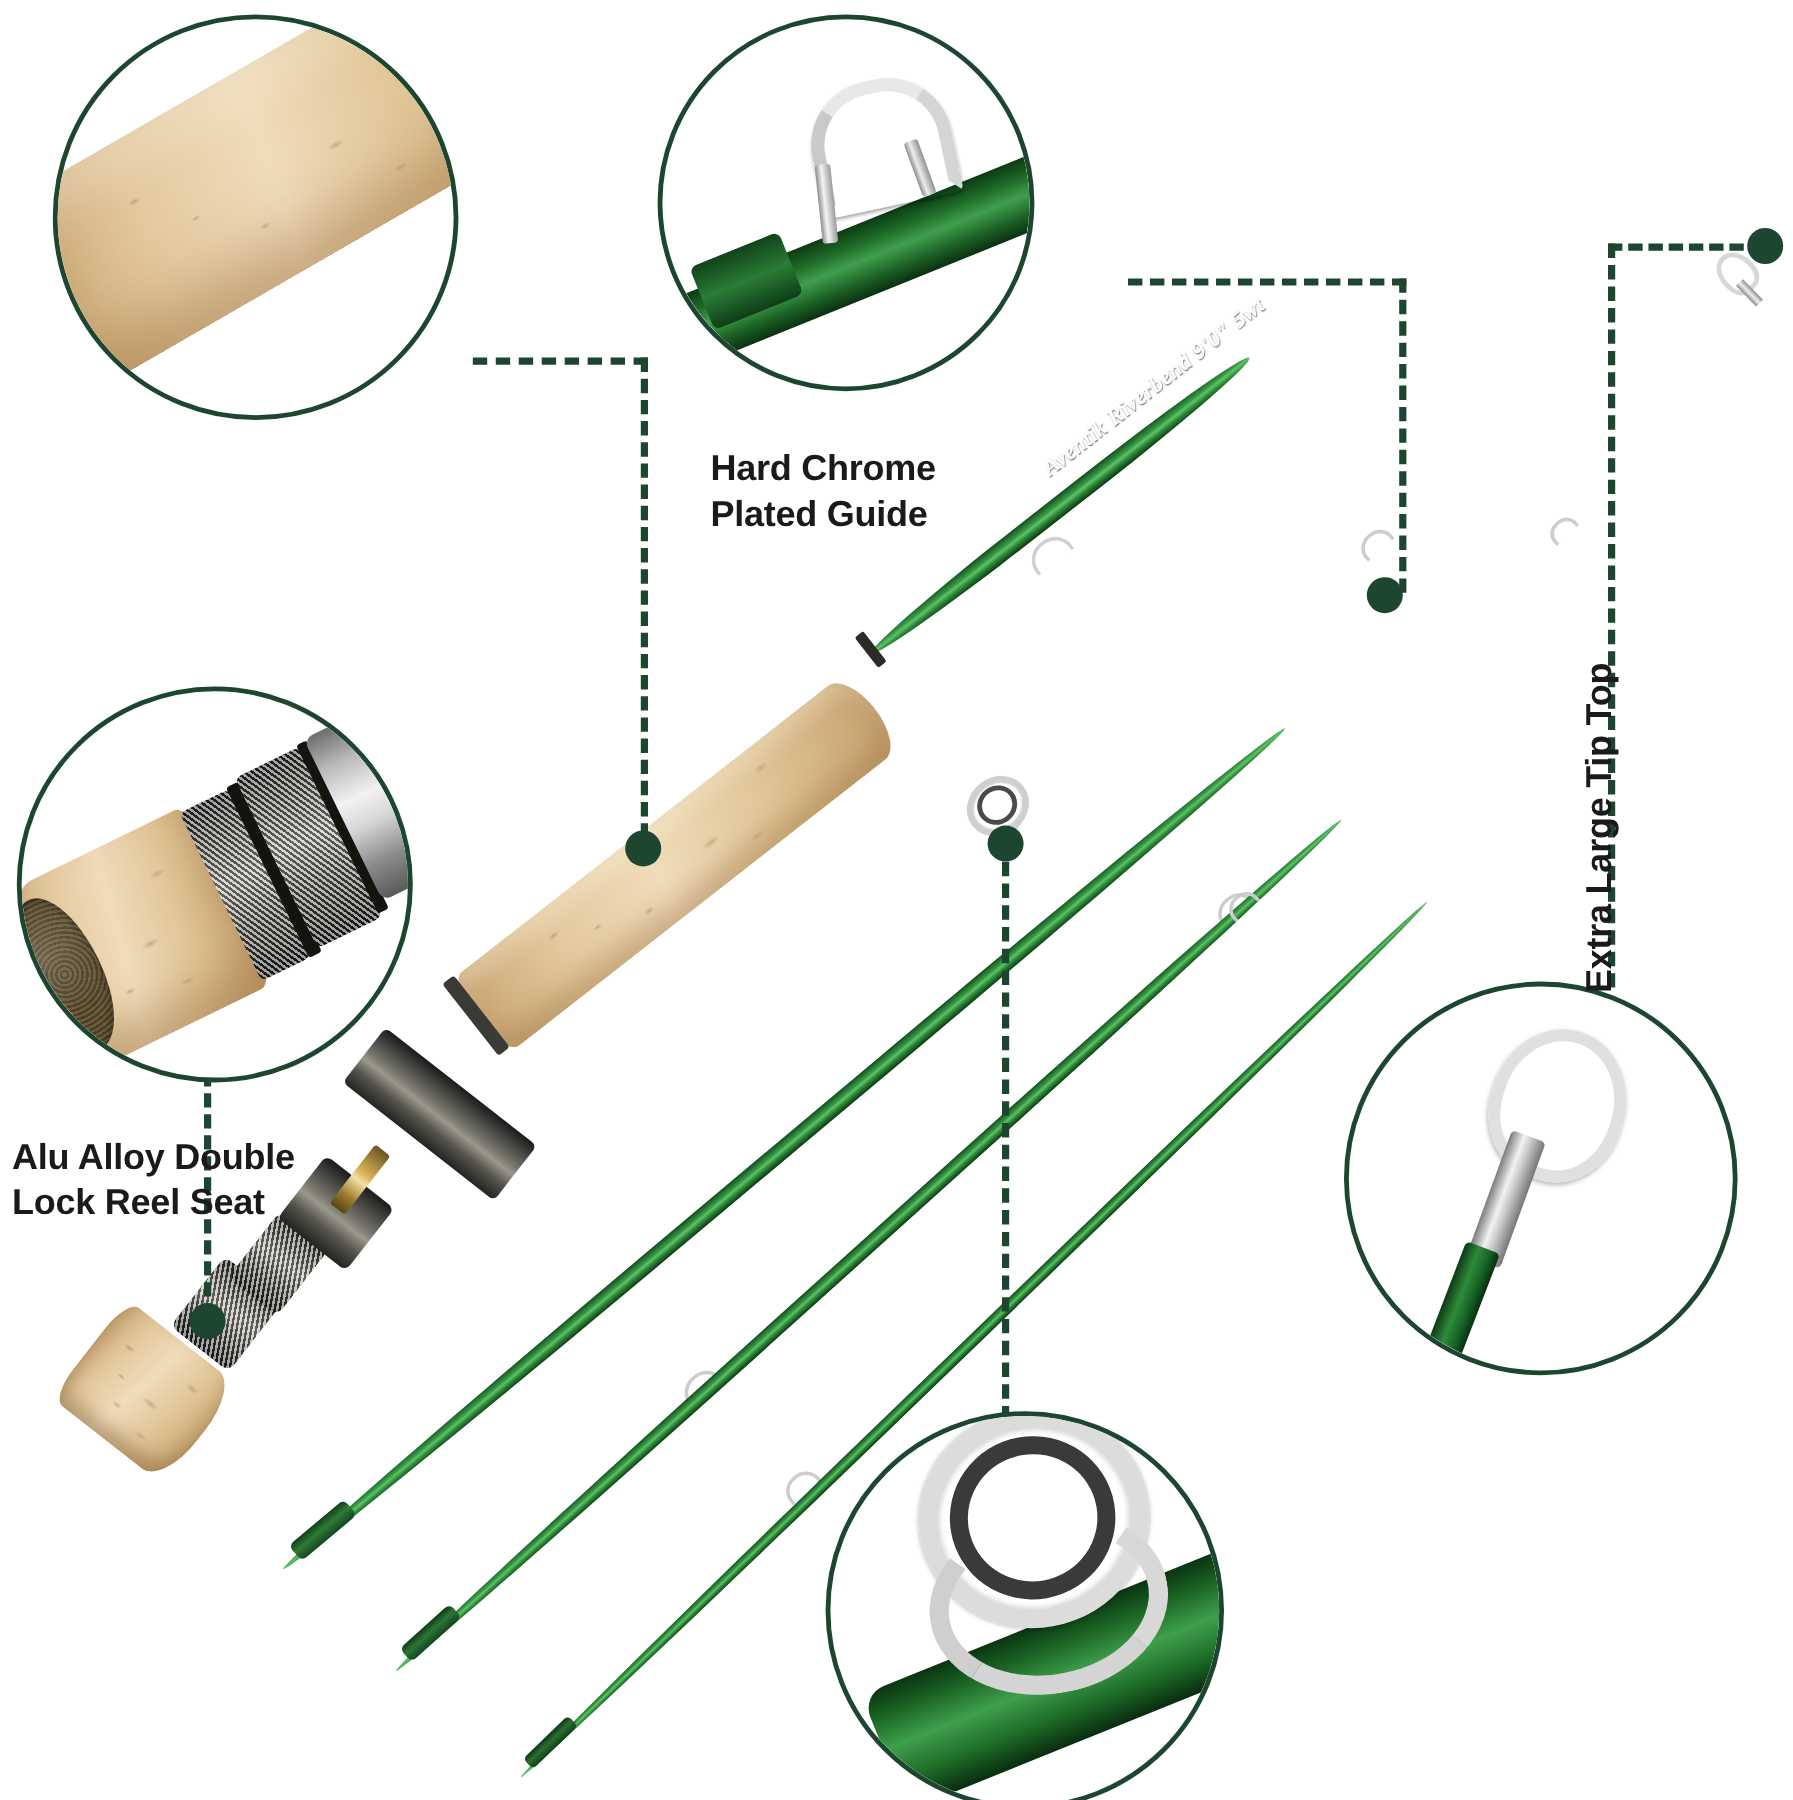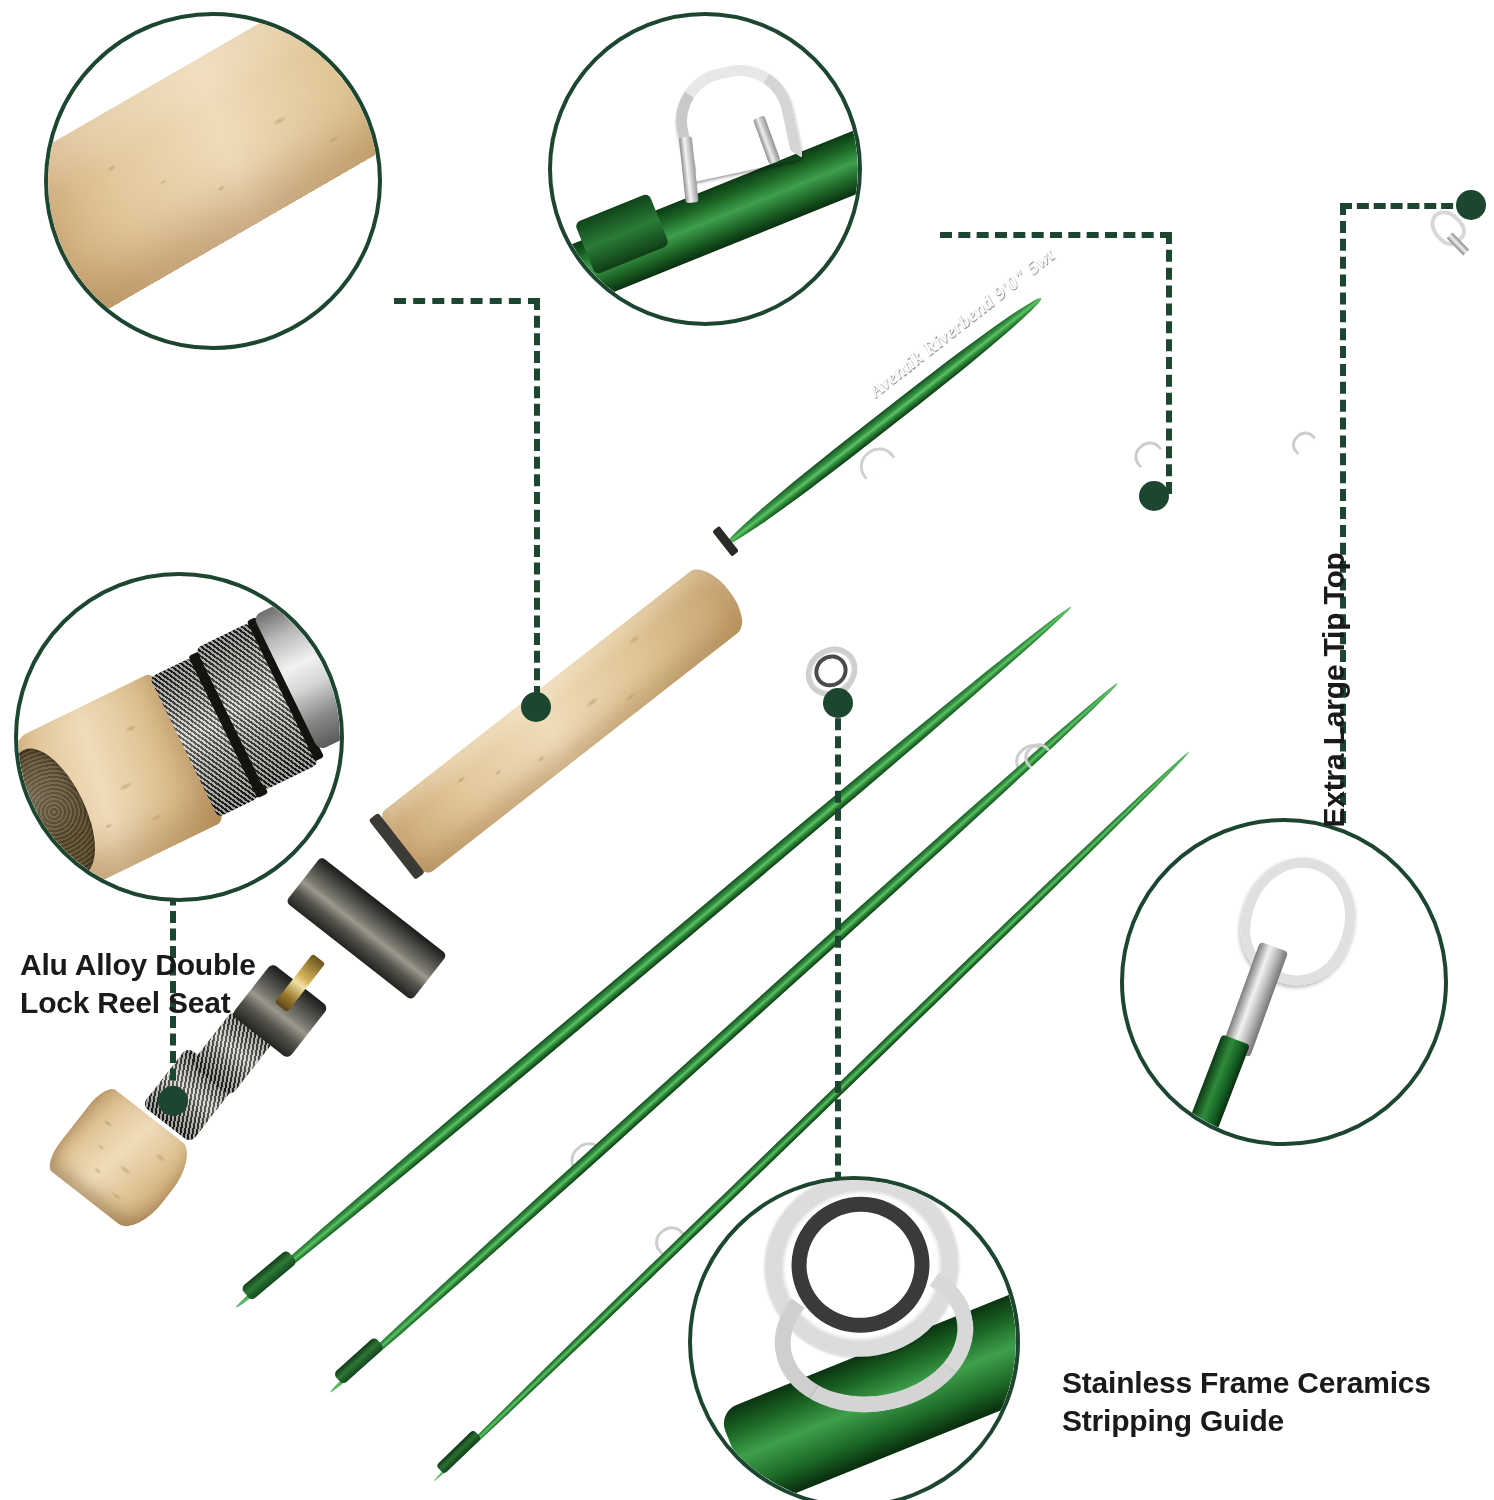--- a/index.html
+++ b/index.html
@@ -371,22 +371,22 @@
                     border:15px solid #3c3a38; border-radius:50%;"></div>
         <div style="position:absolute; left:0; top:86px; width:168px; height:120px;
                     border:16px solid transparent;
                     border-bottom-color:#d4d4d4; border-left-color:#cfcfcf; border-right-color:#d8d8d8;
                     border-radius:50%;"></div>
       </div>
     </div>
   </div>
 
 
-
-  <div class="callout" style="left:20px; top:946px; width:300px;">Alu Alloy Double
+  <div class="callout" style="left:592px; top:372px; width:280px;">Hard Chrome
+Plated Guide</div>
+
+  <div class="callout" style="left:10px; top:946px; width:300px;">Alu Alloy Double
 Lock Reel Seat</div>
 
   <div class="callout vertical" style="left:1352px; top:790px;">Extra Large Tip Top</div>
 
-  <div class="callout" style="left:1062px; top:1364px; width:420px;">Stainless Frame Ceramics
-Stripping Guide</div>
 
 </div>
 
 </body></html>

